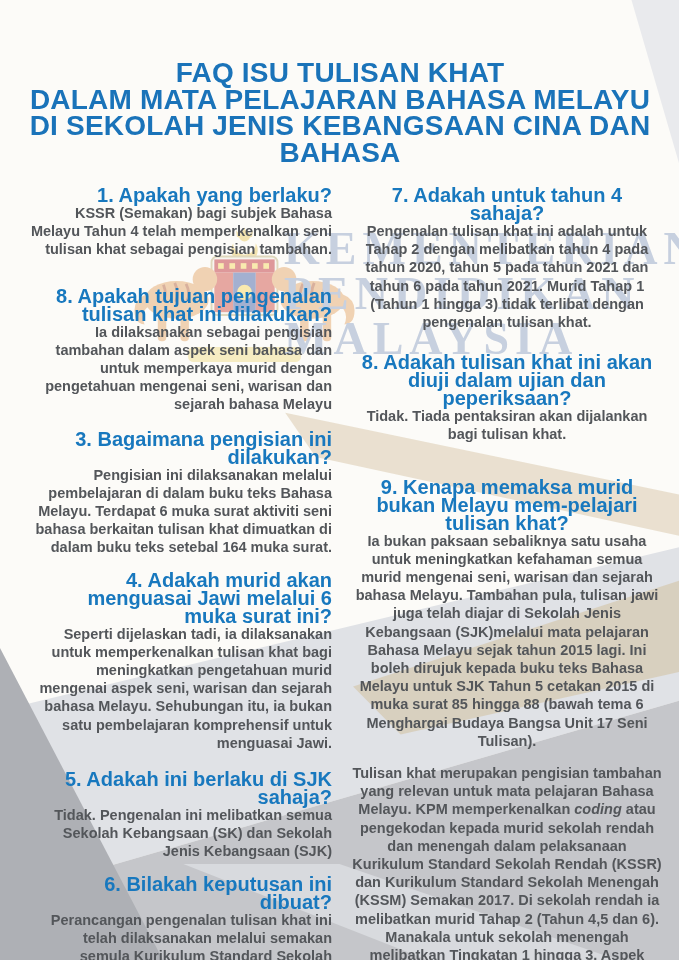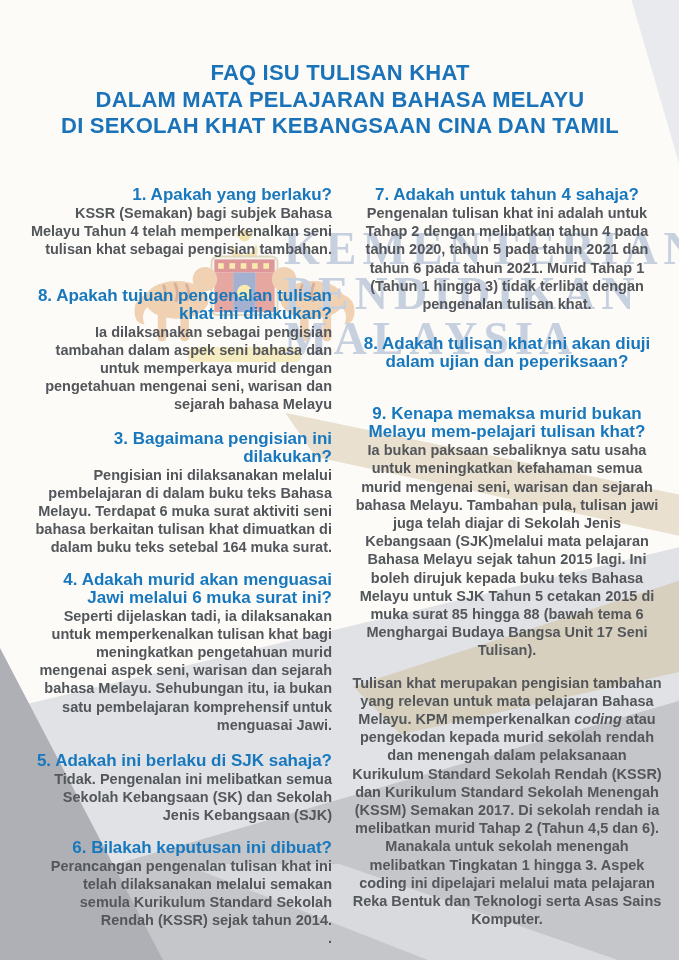--- a/index.html
+++ b/index.html
@@ -29,27 +29,27 @@
   .wm-text{
     left:284px;top:226px;
     font-family:"Liberation Serif", serif;font-weight:bold;
     font-size:46px;line-height:45px;letter-spacing:6px;
     color:#c7d0df;white-space:nowrap;
   }
   
   .title{
     position:absolute;top:60px;left:1px;right:0;z-index:2;
     text-align:center;color:#1a73b9;font-weight:bold;
-    font-size:22px;line-height:26.5px;letter-spacing:.2px;
+    font-size:28px;line-height:26.5px;letter-spacing:.2px;
   }
   
   .col{position:absolute;top:186px;z-index:2;font-size:14.5px;color:#53565a;}
   .col-left{left:30px;width:302px;text-align:right;}
   .col-right{left:352px;width:310px;text-align:center;}
-  .qa h3{margin:0;color:#1878be;font-size:17px;line-height:18px;font-weight:bold;}
+  .qa h3{margin:0;color:#1878be;font-size:20px;line-height:18px;font-weight:bold;}
   .qa p{margin:0;line-height:18.2px;font-weight:bold;}
   .qa .footnote{line-height:18px;}
   .col-left  .qa:nth-of-type(1){margin-bottom:28px;}
   .col-left  .qa:nth-of-type(2){margin-bottom:16px;}
   .col-left  .qa:nth-of-type(3){margin-bottom:14px;}
   .col-left  .qa:nth-of-type(4){margin-bottom:18px;}
   .col-left  .qa:nth-of-type(5){margin-bottom:14px;}
   .col-right .qa:nth-of-type(1){margin-bottom:22px;}
   .col-right .qa:nth-of-type(2){margin-bottom:34px;}
   .col-right .qa:nth-of-type(3){margin-bottom:14px;}
@@ -127,21 +127,21 @@
 
   <div class="watermark wm-text">
     <div>KEMENTERIAN</div>
     <div>PENDIDIKAN</div>
     <div>MALAYSIA</div>
   </div>
 
   <div class="title">
     <div>FAQ ISU TULISAN KHAT</div>
     <div>DALAM MATA PELAJARAN BAHASA MELAYU</div>
-    <div>DI SEKOLAH KHAT KEBANGSAAN CINA DAN TAMIL</div>
+    <div>DI SEKOLAH JENIS KEBANGSAAN CINA DAN BAHASA</div>
   </div>
 
   <div class="col col-left">
     <section class="qa">
       <h3>1. Apakah yang berlaku?</h3>
       <p>KSSR (Semakan) bagi subjek Bahasa Melayu Tahun 4 telah memperkenalkan seni tulisan khat sebagai pengisian tambahan.</p>
     </section>
     <section class="qa">
       <h3>8. Apakah tujuan pengenalan tulisan khat ini dilakukan?</h3>
       <p>Ia dilaksanakan sebagai pengisian tambahan dalam aspek seni bahasa dan untuk memperkaya murid dengan pengetahuan mengenai seni, warisan dan sejarah bahasa Melayu</p>
@@ -165,20 +165,21 @@
     </section>
   </div>
 
   <div class="col col-right">
     <section class="qa">
       <h3>7. Adakah untuk tahun 4 sahaja?</h3>
       <p>Pengenalan tulisan khat ini adalah untuk Tahap 2 dengan melibatkan tahun 4 pada tahun 2020, tahun 5 pada tahun 2021 dan tahun 6 pada tahun 2021. Murid Tahap 1 (Tahun 1 hingga 3) tidak terlibat dengan pengenalan tulisan khat.</p>
     </section>
     <section class="qa">
       <h3>8. Adakah tulisan khat ini akan diuji dalam ujian dan peperiksaan?</h3>
+      <p>Tidak. Tiada pentaksiran akan dijalankan bagi tulisan khat.</p>
     </section>
     <section class="qa">
       <h3>9. Kenapa memaksa murid bukan Melayu mem-pelajari tulisan khat?</h3>
       <p>Ia bukan paksaan sebaliknya satu usaha untuk meningkatkan kefahaman semua murid mengenai seni, warisan dan sejarah bahasa Melayu. Tambahan pula, tulisan jawi juga telah diajar di Sekolah Jenis Kebangsaan (SJK)melalui mata pelajaran Bahasa Melayu sejak tahun 2015 lagi. Ini boleh dirujuk kepada buku teks Bahasa Melayu untuk SJK Tahun 5 cetakan 2015 di muka surat 85 hingga 88 (bawah tema 6 Menghargai Budaya Bangsa Unit 17 Seni Tulisan).</p>
     </section>
     <section class="qa">
       <p><span>Tulisan khat merupakan pengisian tambahan yang relevan untuk mata pelajaran Bahasa Melayu. KPM memperkenalkan </span><span class="italic">coding</span><span> atau pengekodan kepada murid sekolah rendah dan menengah dalam pelaksanaan Kurikulum Standard Sekolah Rendah (KSSR) dan Kurikulum Standard Sekolah Menengah (KSSM) Semakan 2017. Di sekolah rendah ia melibatkan murid Tahap 2 (Tahun 4,5 dan 6). Manakala untuk sekolah menengah melibatkan Tingkatan 1 hingga 3. Aspek coding ini dipelajari melalui mata pelajaran Reka Bentuk dan Teknologi serta Asas Sains Komputer.</span></p>
     </section>
   </div>
 

